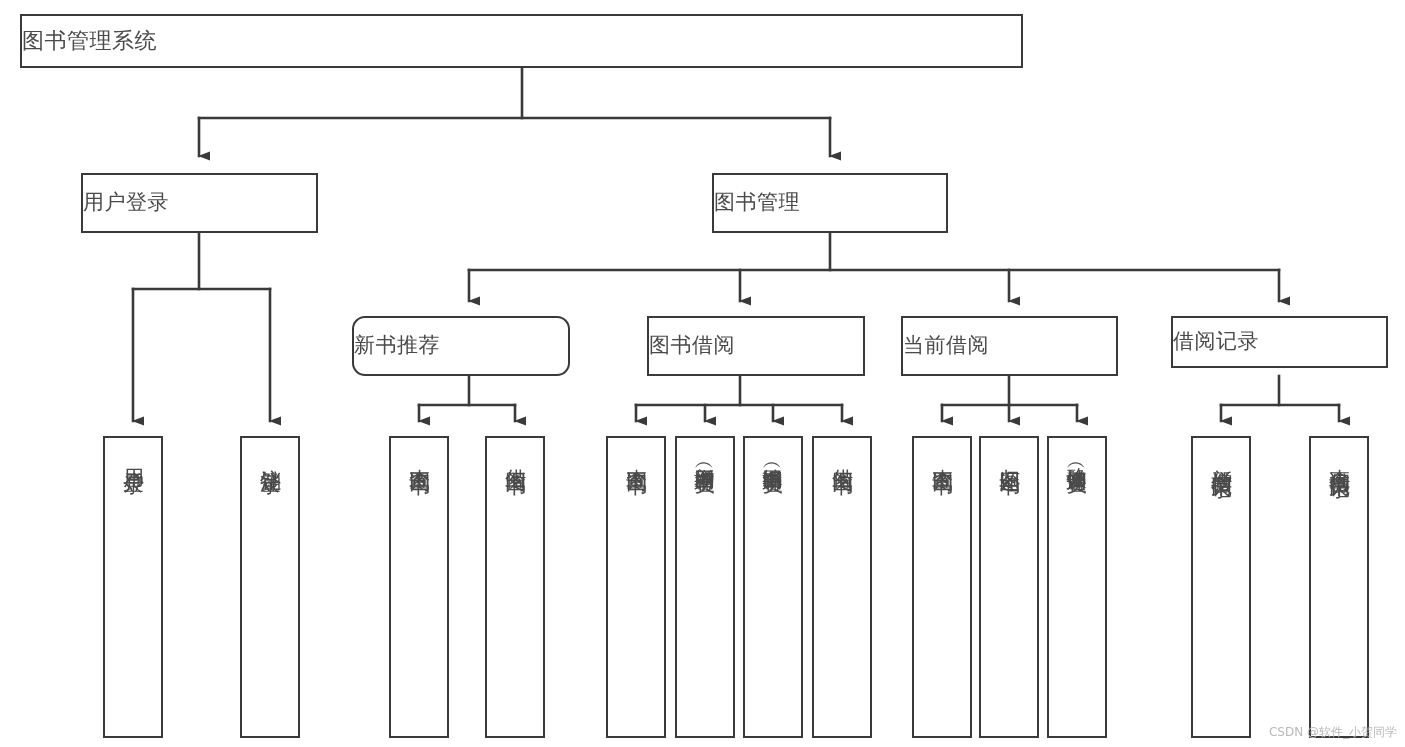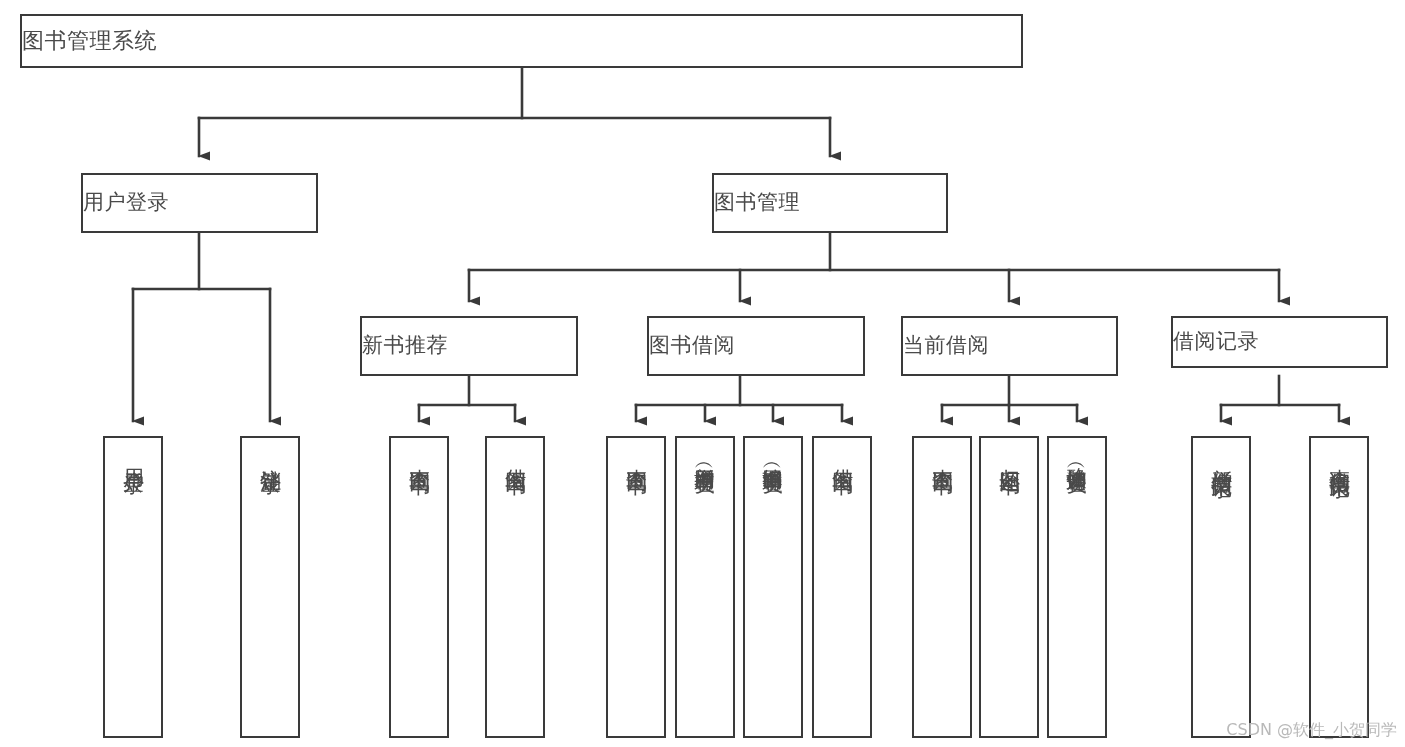--- a/index.html
+++ b/index.html
@@ -70,21 +70,21 @@
   }
   .node-v.tall-label .node-label {
     font-size: 20px;
     line-height: 1.3;
     letter-spacing: 1px;
   }
   #watermark {
     position: absolute;
     right: 8px;
     bottom: 6px;
-    font-size: 16px;
+    font-size: 12px;
     color: #b9b9b9;
     z-index: 5;
     white-space: nowrap;
     font-family: "DejaVu Sans", "Liberation Sans", sans-serif;
   }
 </style>
 </head>
 <body>
 
 <div id="diagram-root">
@@ -144,21 +144,21 @@
   </div>
 
   <div class="node-box node-h" style="left:81px; top:173px; width:237px; height:60px;">
     <span class="node-label">用户登录</span>
   </div>
 
   <div class="node-box node-h" style="left:712px; top:173px; width:236px; height:60px;">
     <span class="node-label">图书管理</span>
   </div>
 
-  <div class="node-box node-h" style="left:360px; top:316px; width:218px; height:60px;">
+  <div class="node-box node-h" style="left:352px; top:316px; width:218px; height:60px;border-radius:13px;">
     <span class="node-label">新书推荐</span>
   </div>
 
   <div class="node-box node-h" style="left:647px; top:316px; width:218px; height:60px;">
     <span class="node-label">图书借阅</span>
   </div>
 
   <div class="node-box node-h" style="left:901px; top:316px; width:217px; height:60px;">
     <span class="node-label">当前借阅</span>
   </div>

